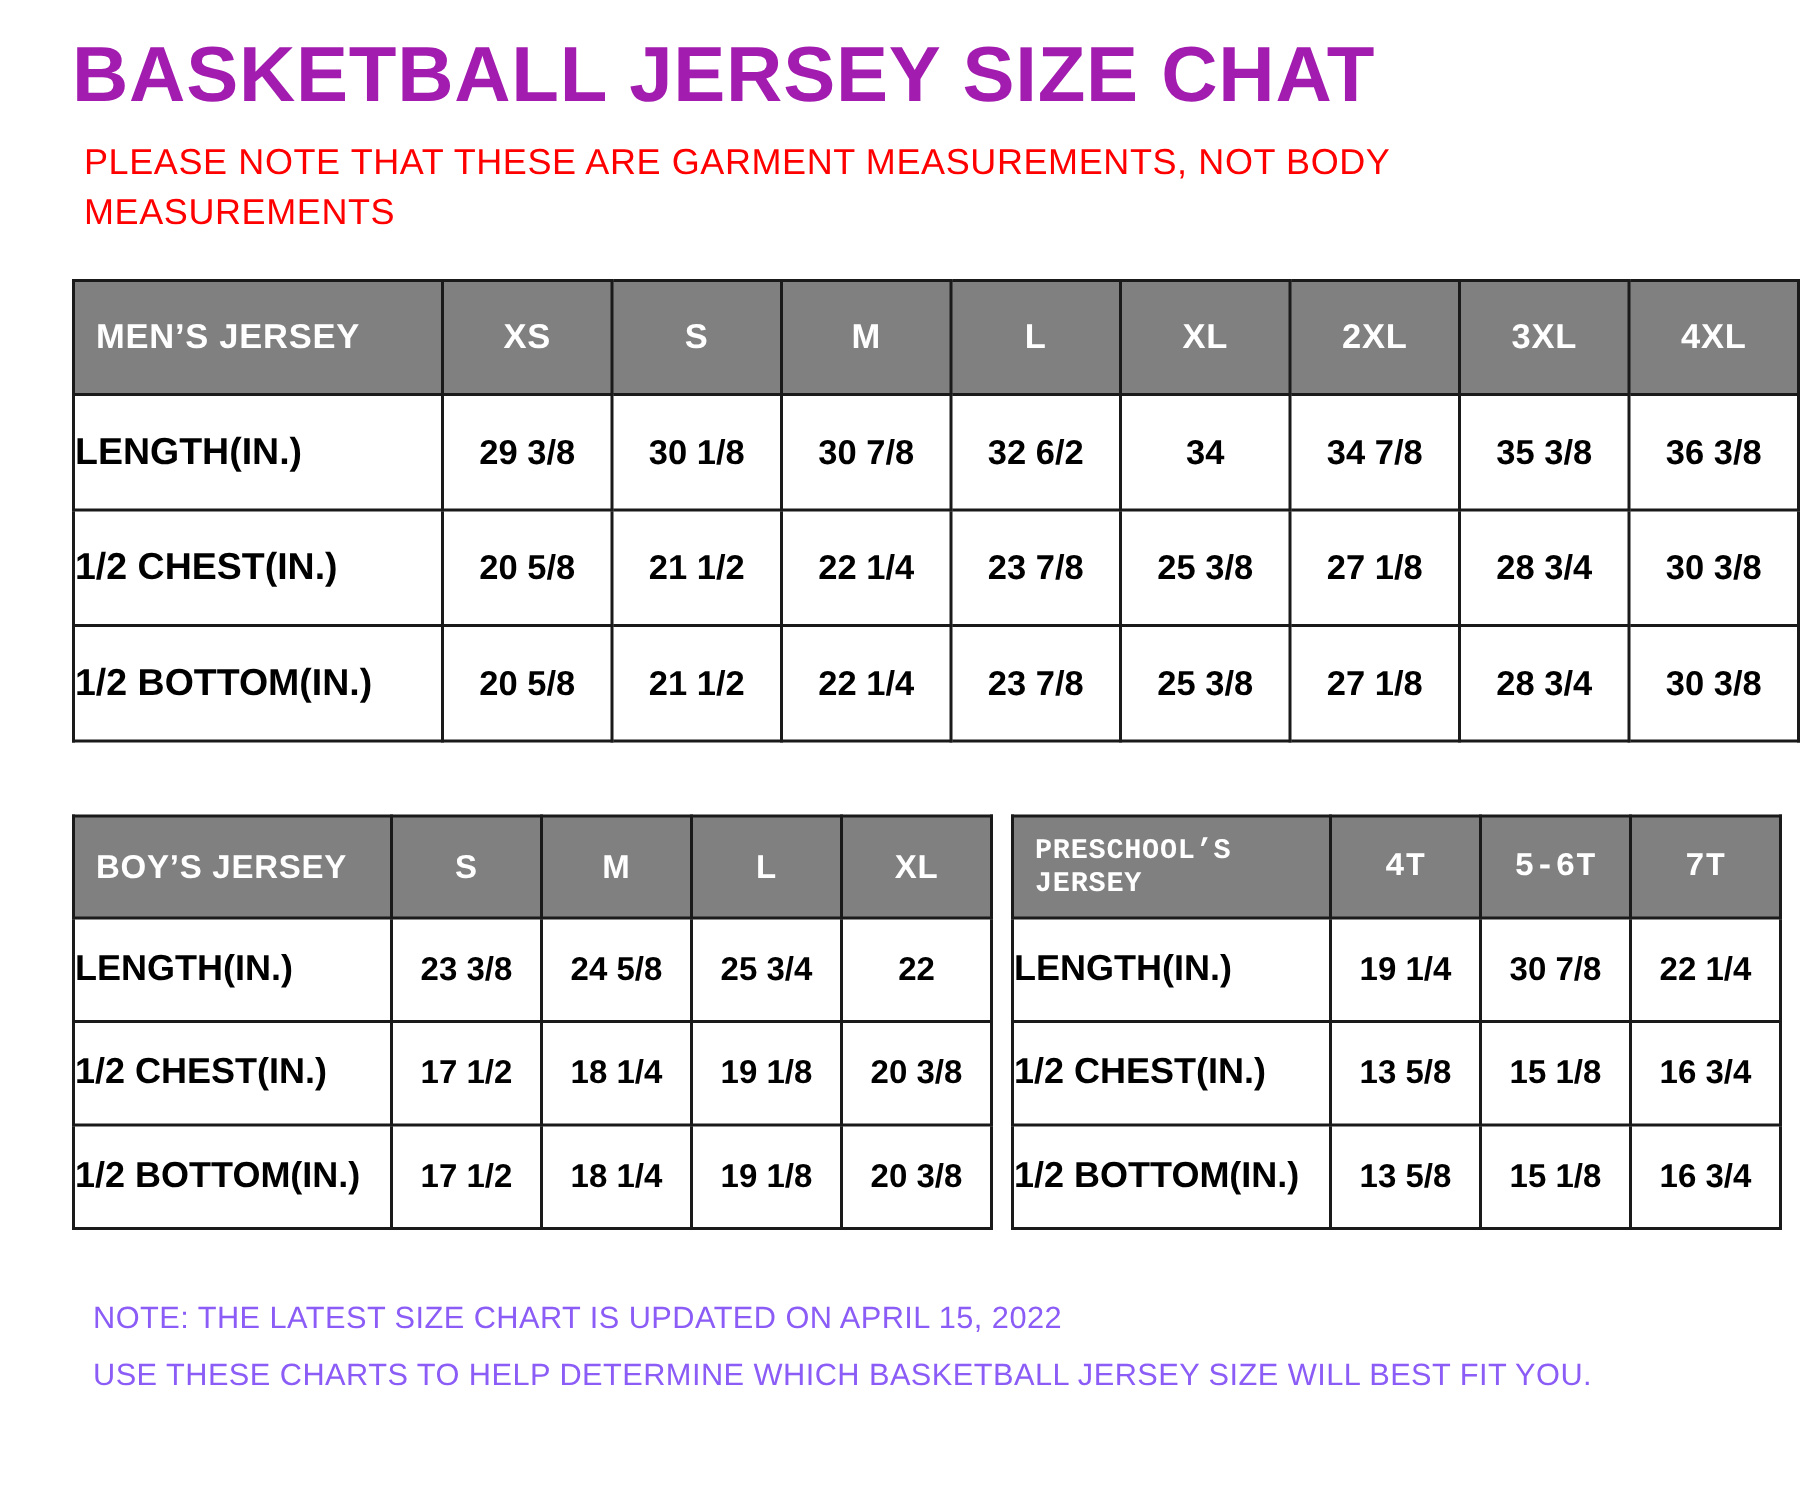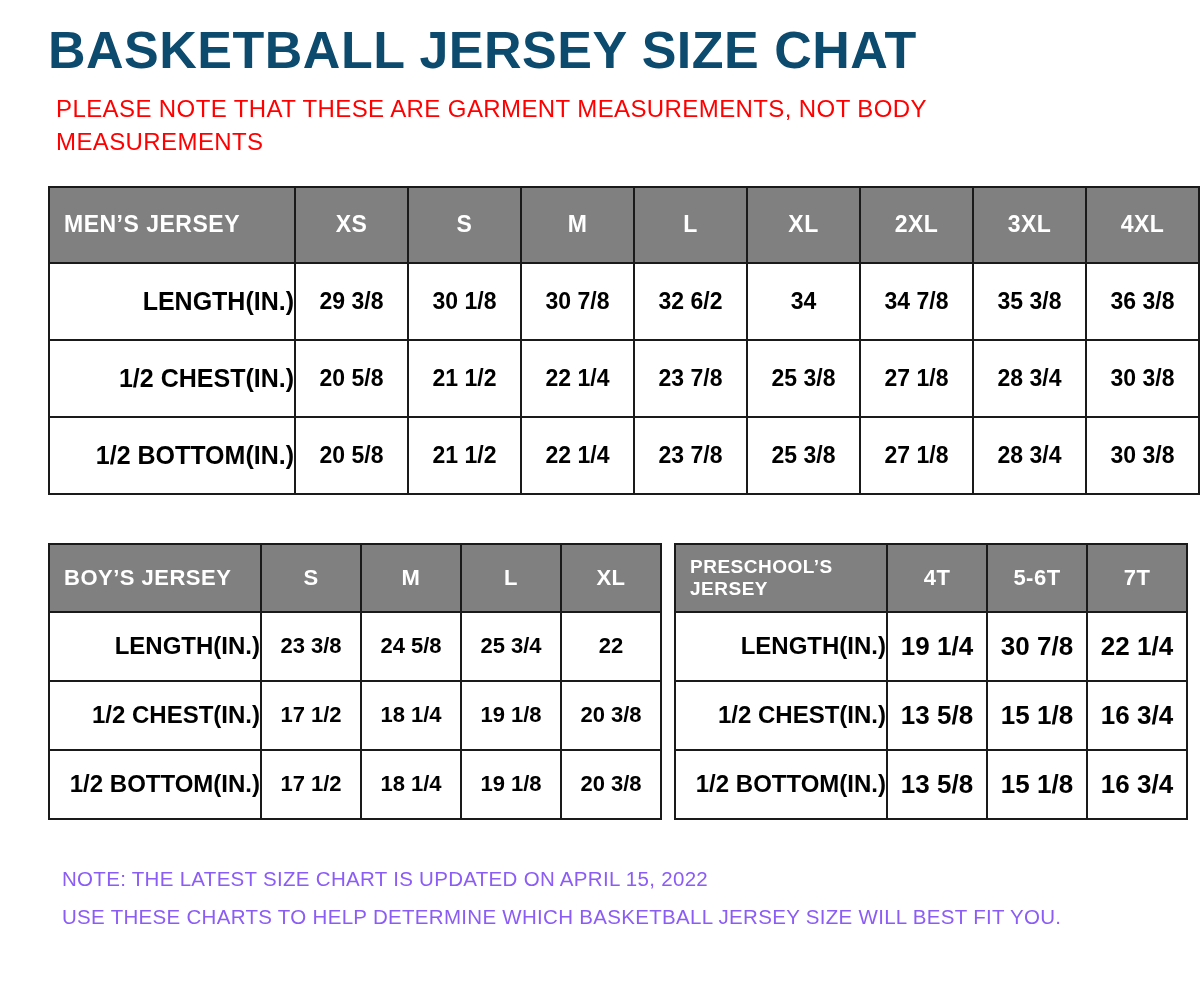--- a/index.html
+++ b/index.html
@@ -21,21 +21,21 @@
     height: 1007px;
     box-sizing: border-box;
     padding: 0 24px;
   }
   .title {
     font-size: 52px;
     font-weight: bold;
     letter-spacing: 0.5px;
     margin: 22px 0 0 24px;
     line-height: 1.1;
-    color: #0c4a6e;
+    color: #a21caf;
     white-space: nowrap;
   }
   .note-top {
     color: #ff0000;
     font-size: 24px;
     letter-spacing: 0.4px;
     margin: 14px 0 0 32px;
     max-width: 880px;
     line-height: 1.35;
   }
@@ -64,21 +64,21 @@
     padding-left: 14px;
     font-size: 23px;
   }
   .body-row td {
     height: 75px;
     font-size: 23px;
     background: #ffffff;
   }
   .body-row td.rowlabel {
     font-size: 25px;
-    text-align: right;
+    text-align: left;
   }
 
   
   #mens-table {
     margin: 28px 0 0 24px;
     width: 1152px;
     border-radius: 19px;
   }
   #mens-table col.c0 { width: 246px; }
   #mens-table col.c  { width: 113px; }
@@ -93,23 +93,23 @@
   #boys-table { width: 612px; }
   #boys-table col.c0 { width: 212px; }
   #boys-table col.c  { width: 100px; }
   #boys-table .hdr-row td { height: 66px; font-size: 22px; }
   #boys-table .body-row td { height: 67px; font-size: 22px; }
   #boys-table .body-row td.rowlabel { font-size: 24px; }
 
   #pre-table { width: 512px; }
   #pre-table col.c0 { width: 212px; }
   #pre-table col.c  { width: 100px; }
-  #pre-table .hdr-row td { height: 66px; font-size: 22px; }
+  #pre-table .hdr-row td { height: 66px; font-size: 22px; font-family: Liberation Mono, monospace; }
   #pre-table .hdr-row td.rowlabel { font-size: 19px; letter-spacing: 0.5px; }
-  #pre-table .body-row td { height: 67px; font-size: 26px; }
+  #pre-table .body-row td { height: 67px; font-size: 22px; }
   #pre-table .body-row td.rowlabel { font-size: 24px; }
 
   .footer {
     margin: 40px 0 0 38px;
     color: #8b5cf6;
     font-size: 20.5px;
     letter-spacing: 0.3px;
     line-height: 1.85;
   }
 </style>

